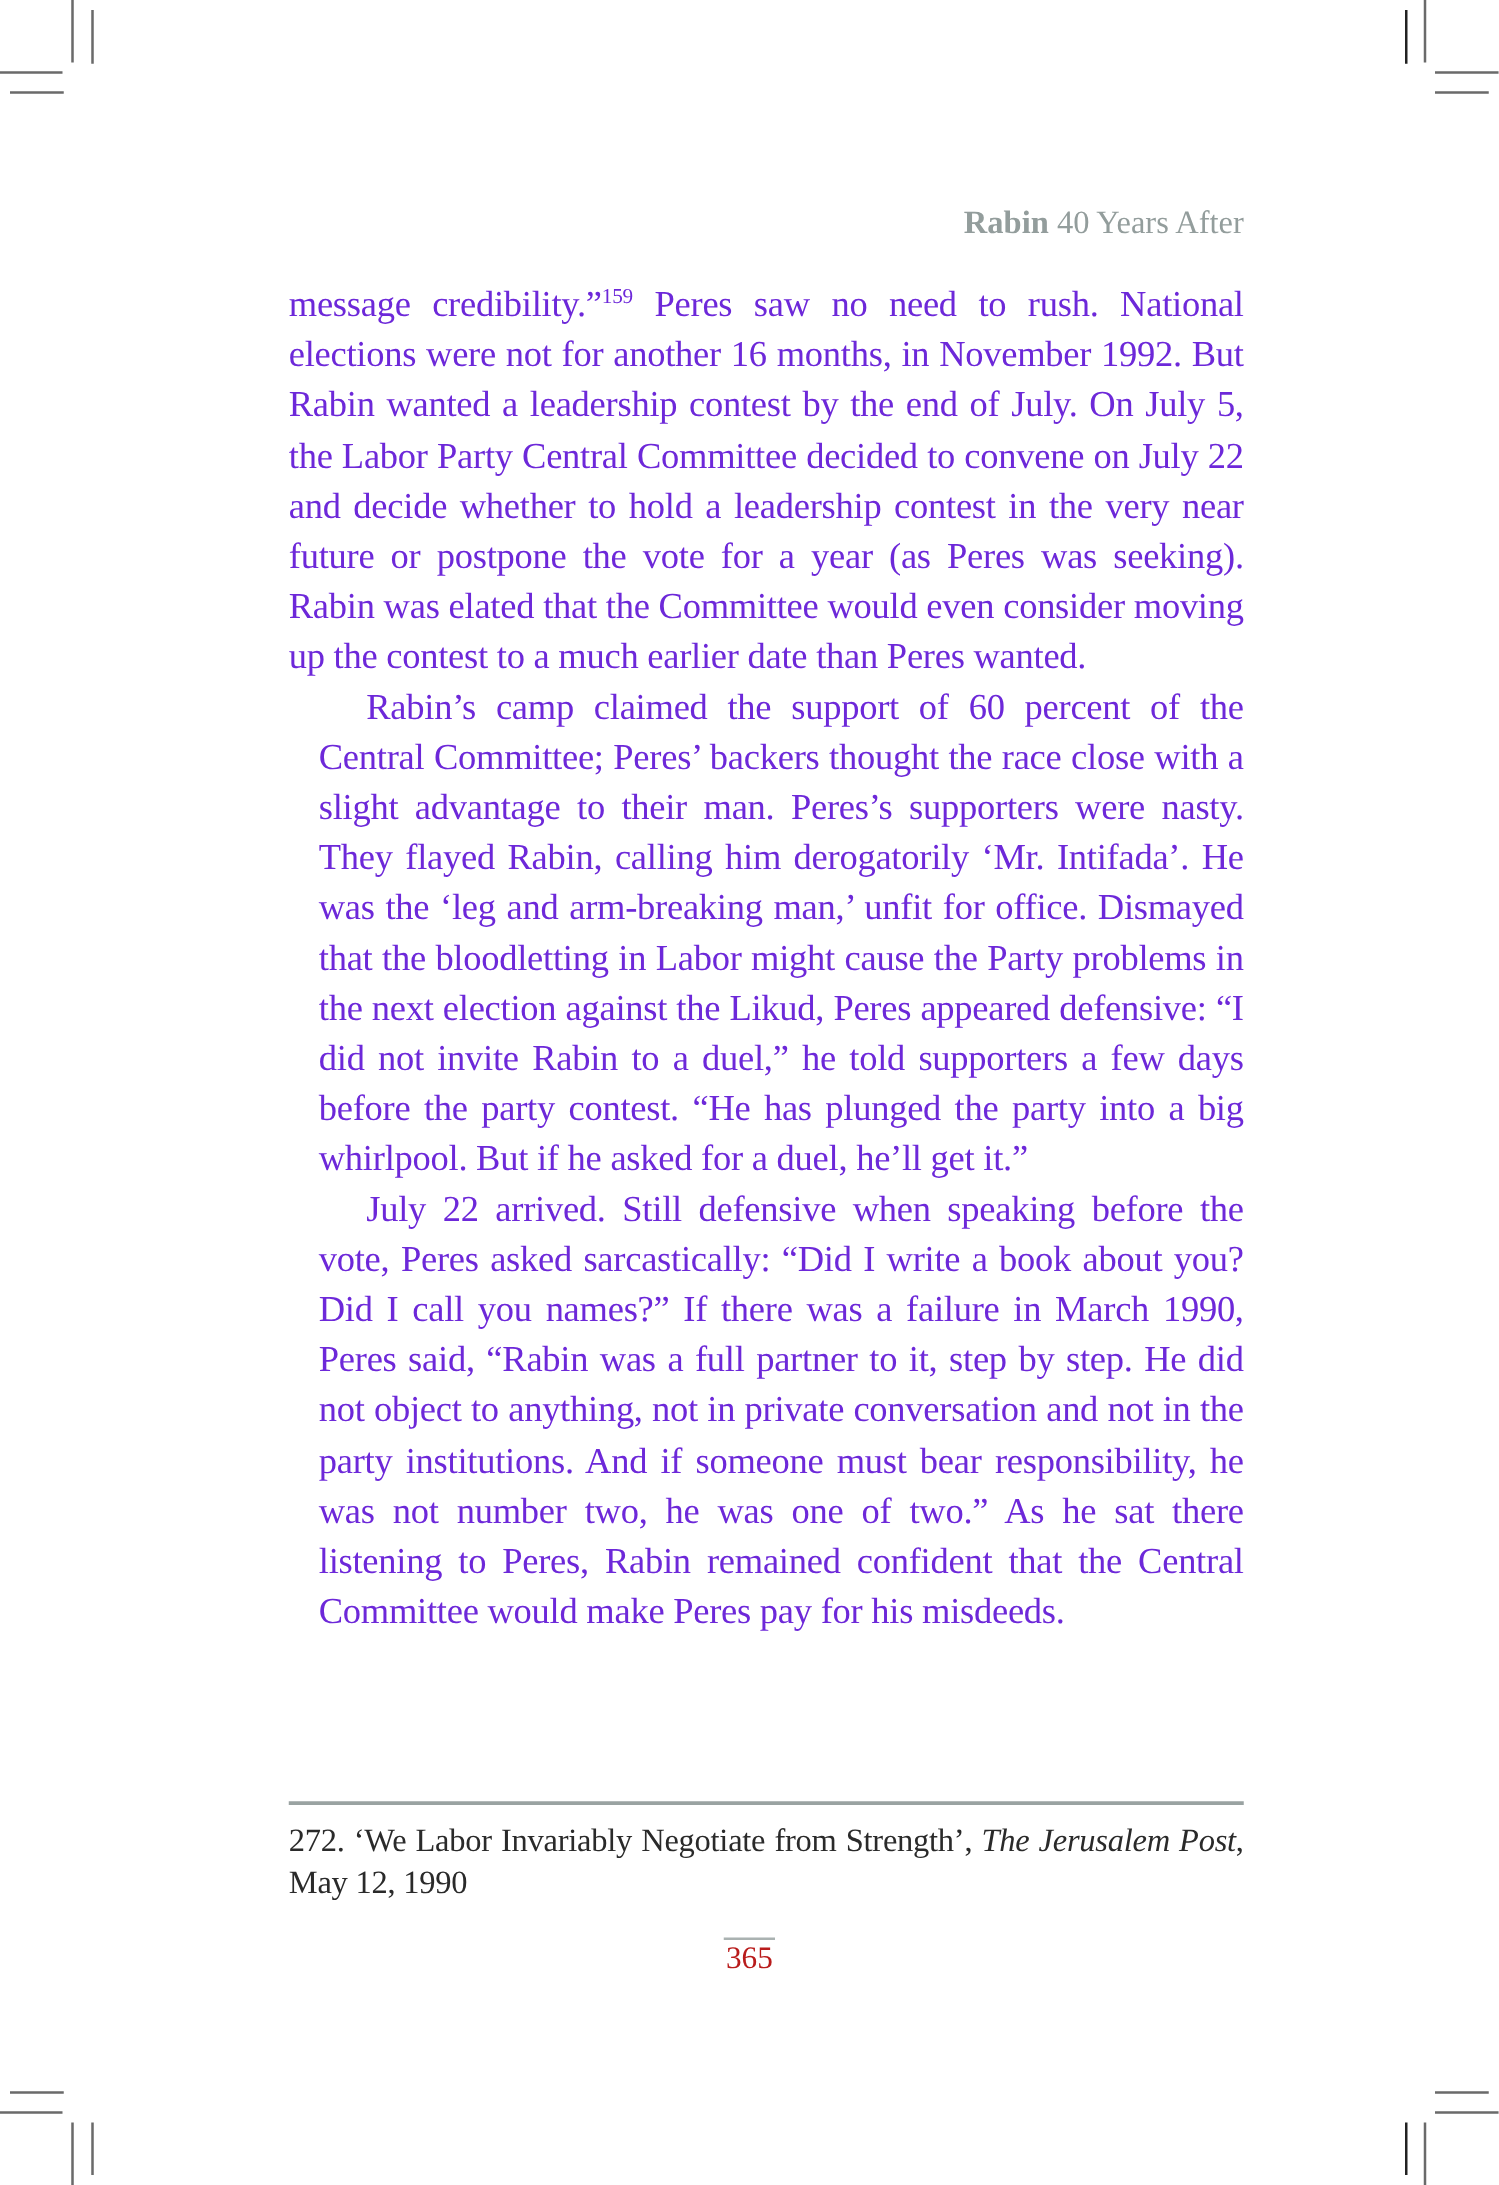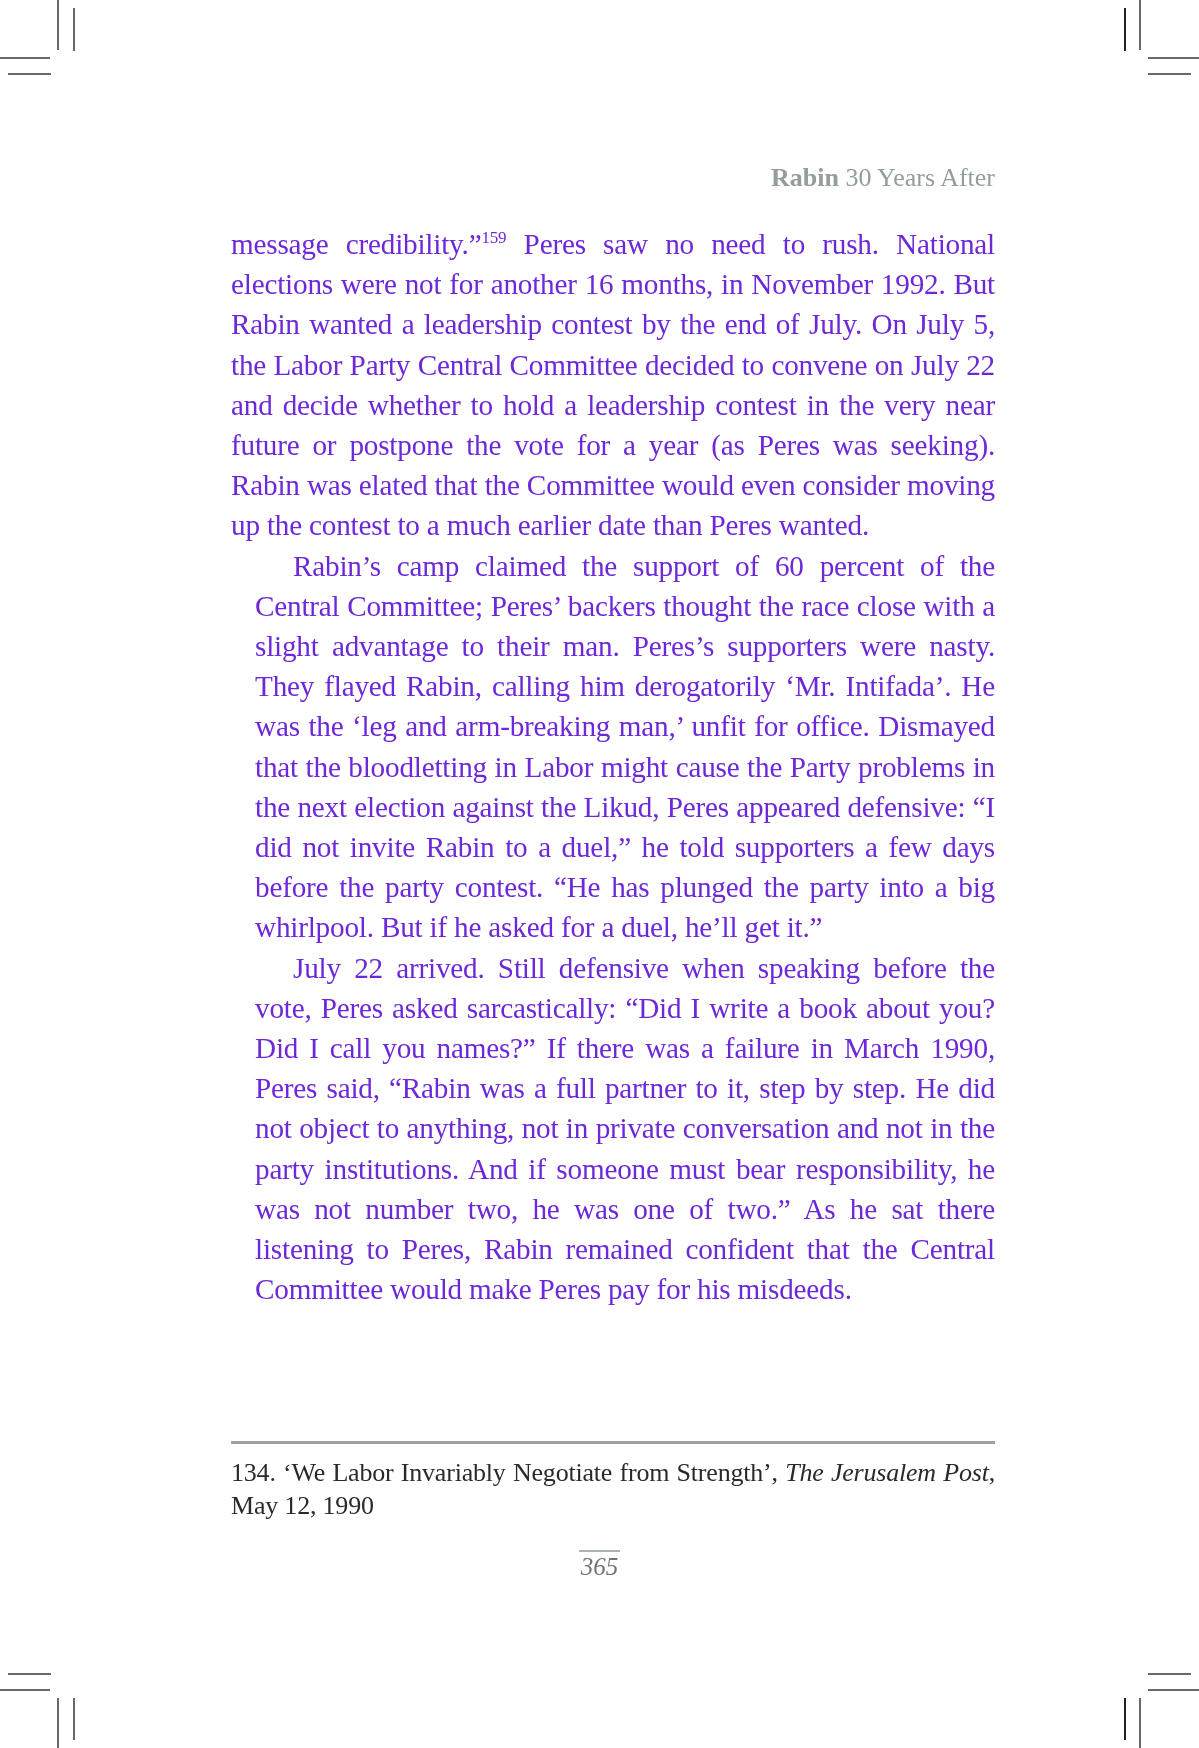--- a/index.html
+++ b/index.html
@@ -28,21 +28,21 @@
     position: absolute; left: 231px; width: 764px; top: 1456px;
     font-family: "Liberation Serif", serif; font-size: 26px; line-height: 33px;
     color: #2a2a2a; text-align: justify; letter-spacing: -0.2px;
   }
   .footnote i { font-style: italic; }
   .page-num {
     position: absolute; left: 0; width: 1199px; top: 1550px; text-align: center;
   }
   .page-num span {
     display: inline-block; font-family: "Liberation Serif", serif; font-size: 25px;
-    color: #737373; border-top: 2px solid #aab2b1; padding: 0 2px; line-height: 30px; font-style: italic;
+    color: #b91c1c; border-top: 2px solid #aab2b1; padding: 0 2px; line-height: 30px;
   }
 </style>
 </head>
 <body>
 
 <div class="crop" style="left:57px;top:0;width:2px;height:50px;"></div>
 <div class="crop" style="left:73px;top:8px;width:2px;height:43px;"></div>
 <div class="crop" style="left:0;top:57px;width:50px;height:2px;"></div>
 <div class="crop" style="left:8px;top:73px;width:43px;height:2px;"></div>
 
@@ -54,25 +54,25 @@
 <div class="crop" style="left:8px;top:1673px;width:43px;height:2px;"></div>
 <div class="crop" style="left:0;top:1689px;width:50px;height:2px;"></div>
 <div class="crop" style="left:57px;top:1698px;width:2px;height:50px;"></div>
 <div class="crop" style="left:73px;top:1698px;width:2px;height:42px;"></div>
 
 <div class="crop" style="left:1148px;top:1673px;width:43px;height:2px;"></div>
 <div class="crop" style="left:1148px;top:1689px;width:51px;height:2px;"></div>
 <div class="crop dark" style="left:1124px;top:1698px;width:2px;height:42px;"></div>
 <div class="crop" style="left:1139px;top:1698px;width:2px;height:50px;"></div>
 
-<div class="running-head"><b>Rabin</b><span> 30 Years After</span></div>
+<div class="running-head"><b>Rabin</b><span> 40 Years After</span></div>
 
 <div class="body-text">
   <p><span>message credibility.”</span><sup>159</sup><span> Peres saw no need to rush. National elections were not for another 16 months, in November 1992. But Rabin wanted a leadership contest by the end of July. On July 5, the Labor Party Central Committee decided to convene on July 22 and decide whether to hold a leadership contest in the very near future or postpone the vote for a year (as Peres was seeking). Rabin was elated that the Committee would even consider moving up the contest to a much earlier date than Peres wanted.</span></p>
   <p class="indent">Rabin’s camp claimed the support of 60 percent of the Central Committee; Peres’ backers thought the race close with a slight advantage to their man. Peres’s supporters were nasty. They flayed Rabin, calling him derogatorily ‘Mr. Intifada’. He was the ‘leg and arm-breaking man,’ unfit for office. Dismayed that the bloodletting in Labor might cause the Party problems in the next election against the Likud, Peres appeared defensive: “I did not invite Rabin to a duel,” he told supporters a few days before the party contest. “He has plunged the party into a big whirlpool. But if he asked for a duel, he’ll get it.”</p>
   <p class="indent">July 22 arrived. Still defensive when speaking before the vote, Peres asked sarcastically: “Did I write a book about you? Did I call you names?” If there was a failure in March 1990, Peres said, “Rabin was a full partner to it, step by step. He did not object to anything, not in private conversation and not in the party institutions. And if someone must bear responsibility, he was not number two, he was one of two.” As he sat there listening to Peres, Rabin remained confident that the Central Committee would make Peres pay for his misdeeds.</p>
 </div>
 
 <div class="fn-rule"></div>
 
-<div class="footnote"><span>134.</span><span> ‘We Labor Invariably Negotiate from Strength’, </span><i>The Jerusalem Post</i><span>, May 12, 1990</span></div>
+<div class="footnote"><span>272.</span><span> ‘We Labor Invariably Negotiate from Strength’, </span><i>The Jerusalem Post</i><span>, May 12, 1990</span></div>
 
 <div class="page-num"><span>365</span></div>
 
 </body></html>

